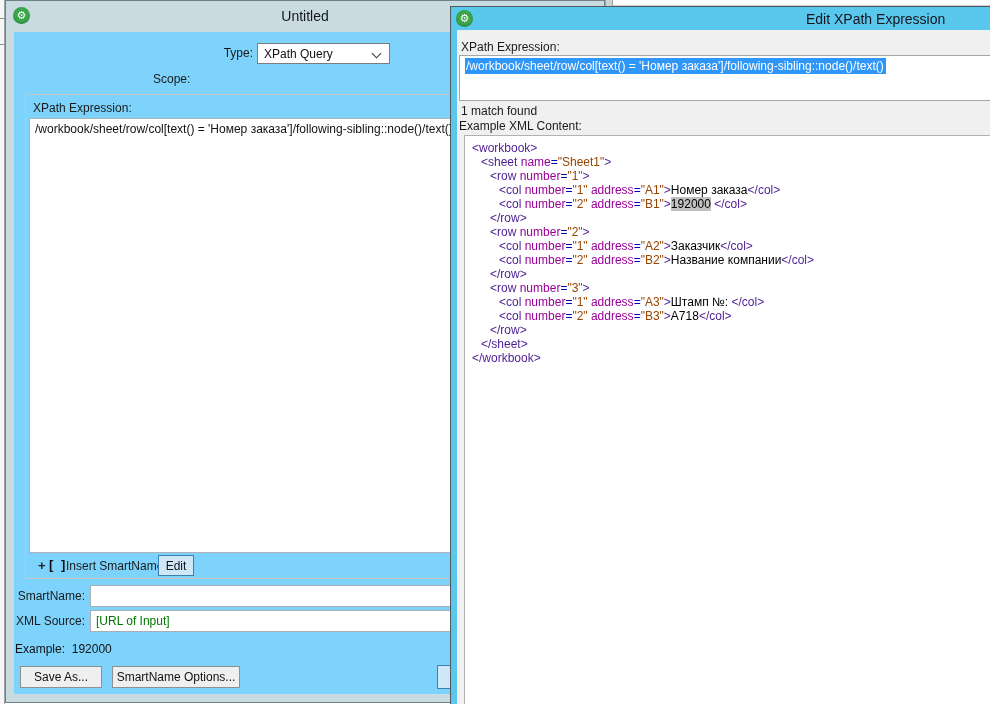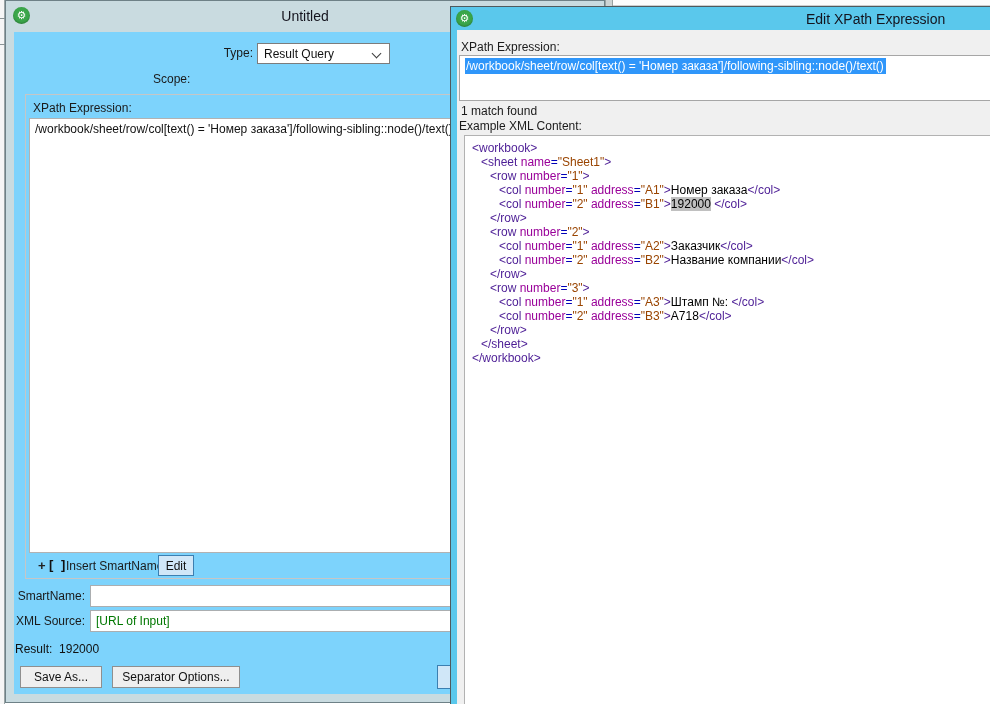--- a/index.html
+++ b/index.html
@@ -66,21 +66,21 @@
 
   <div class="window" id="win-left">
     <div class="titlebar" style="height:31px;">
       <div class="gear" style="left:7px;top:6px;">⚙</div>
       <div class="title-text" style="left:0;width:100%;text-align:center;top:7px;">Untitled</div>
     </div>
     <div class="content">
 
       <div class="fld-label" style="left:139px;width:100px;top:14px;text-align:right;">Type:</div>
       <div class="dropdown" style="left:243px;top:11px;width:133px;height:21px;">
-        <span>Result Query</span>
+        <span>XPath Query</span>
         <span class="chev"></span>
       </div>
 
       <div class="fld-label" style="left:139px;width:100px;top:40px;text-align:left;">Scope:</div>
 
       <div class="groupbox" style="left:11px;top:62px;width:565px;height:485px;">
         <div class="fld-label" style="left:7px;top:6px;">XPath Expression:</div>
         <div class="textarea" style="left:3px;top:23px;width:557px;height:435px;">
           <span>/workbook/sheet/row/col[text() = 'Номер заказа']/following-sibling::node()/text()</span>
         </div>
@@ -96,26 +96,26 @@
       <div class="input" style="left:76px;top:553px;width:505px;height:22px;">
         <span></span>
       </div>
 
       <div class="fld-label" style="left:0;width:71px;top:582px;text-align:right;">XML Source:</div>
       <div class="input" style="left:76px;top:578px;width:505px;height:22px;">
         <span class="green-token">[URL of Input]</span>
       </div>
 
       <div class="result-line" style="left:1px;top:610px;">
-        <span>Result:</span>&nbsp;
+        <span>Example:</span>&nbsp;
         <span>192000</span>
       </div>
 
       <button class="btn" style="left:6px;top:634px;width:82px;height:22px;">Save As...</button>
-      <button class="btn" style="left:98px;top:634px;width:128px;height:22px;">Separator Options...</button>
+      <button class="btn" style="left:98px;top:634px;width:128px;height:22px;">SmartName Options...</button>
       <button class="btn btn-focus" style="left:423px;top:633px;width:80px;height:24px;"></button>
     </div>
   </div>
 
   <div class="window" id="win-right">
     <div class="titlebar" style="height:23px;">
       <div class="gear" style="left:5px;top:3px;">⚙</div>
       <div class="title-text" style="left:355px;top:4px;">Edit XPath Expression</div>
     </div>
     <div class="content">

